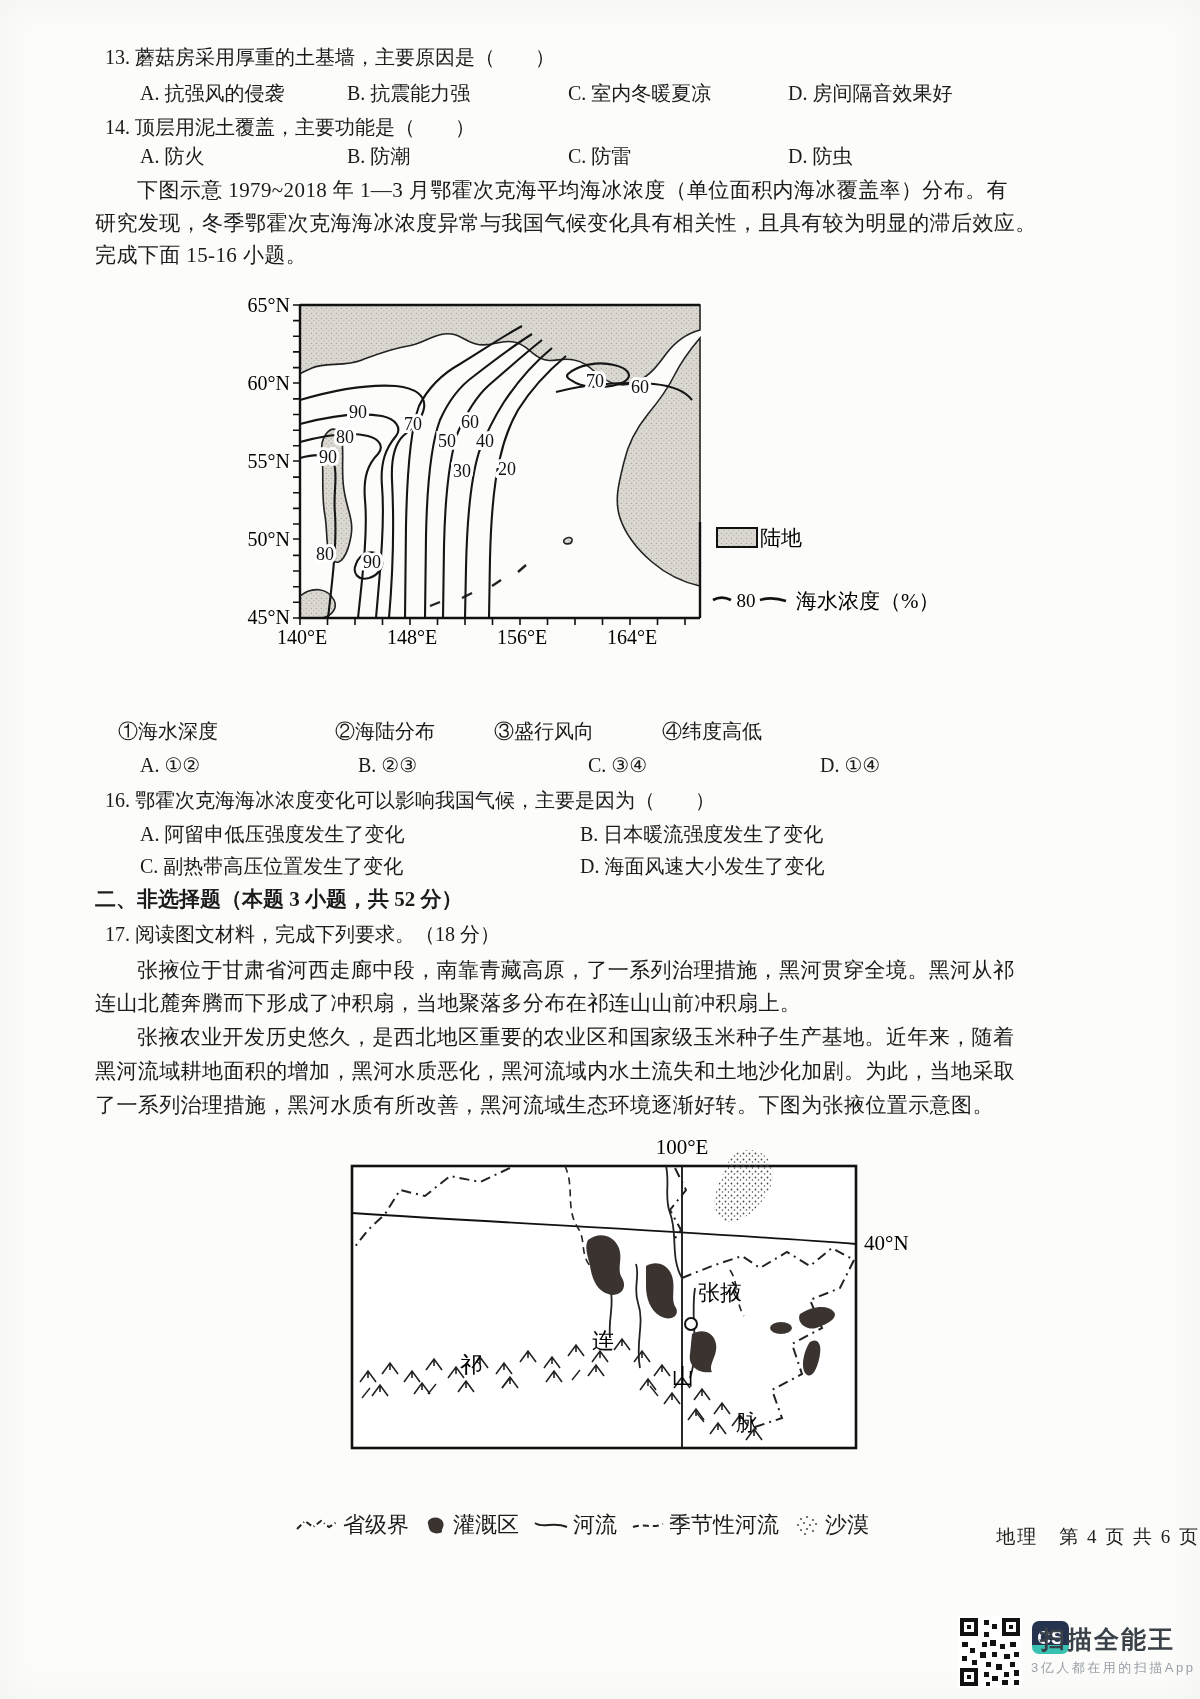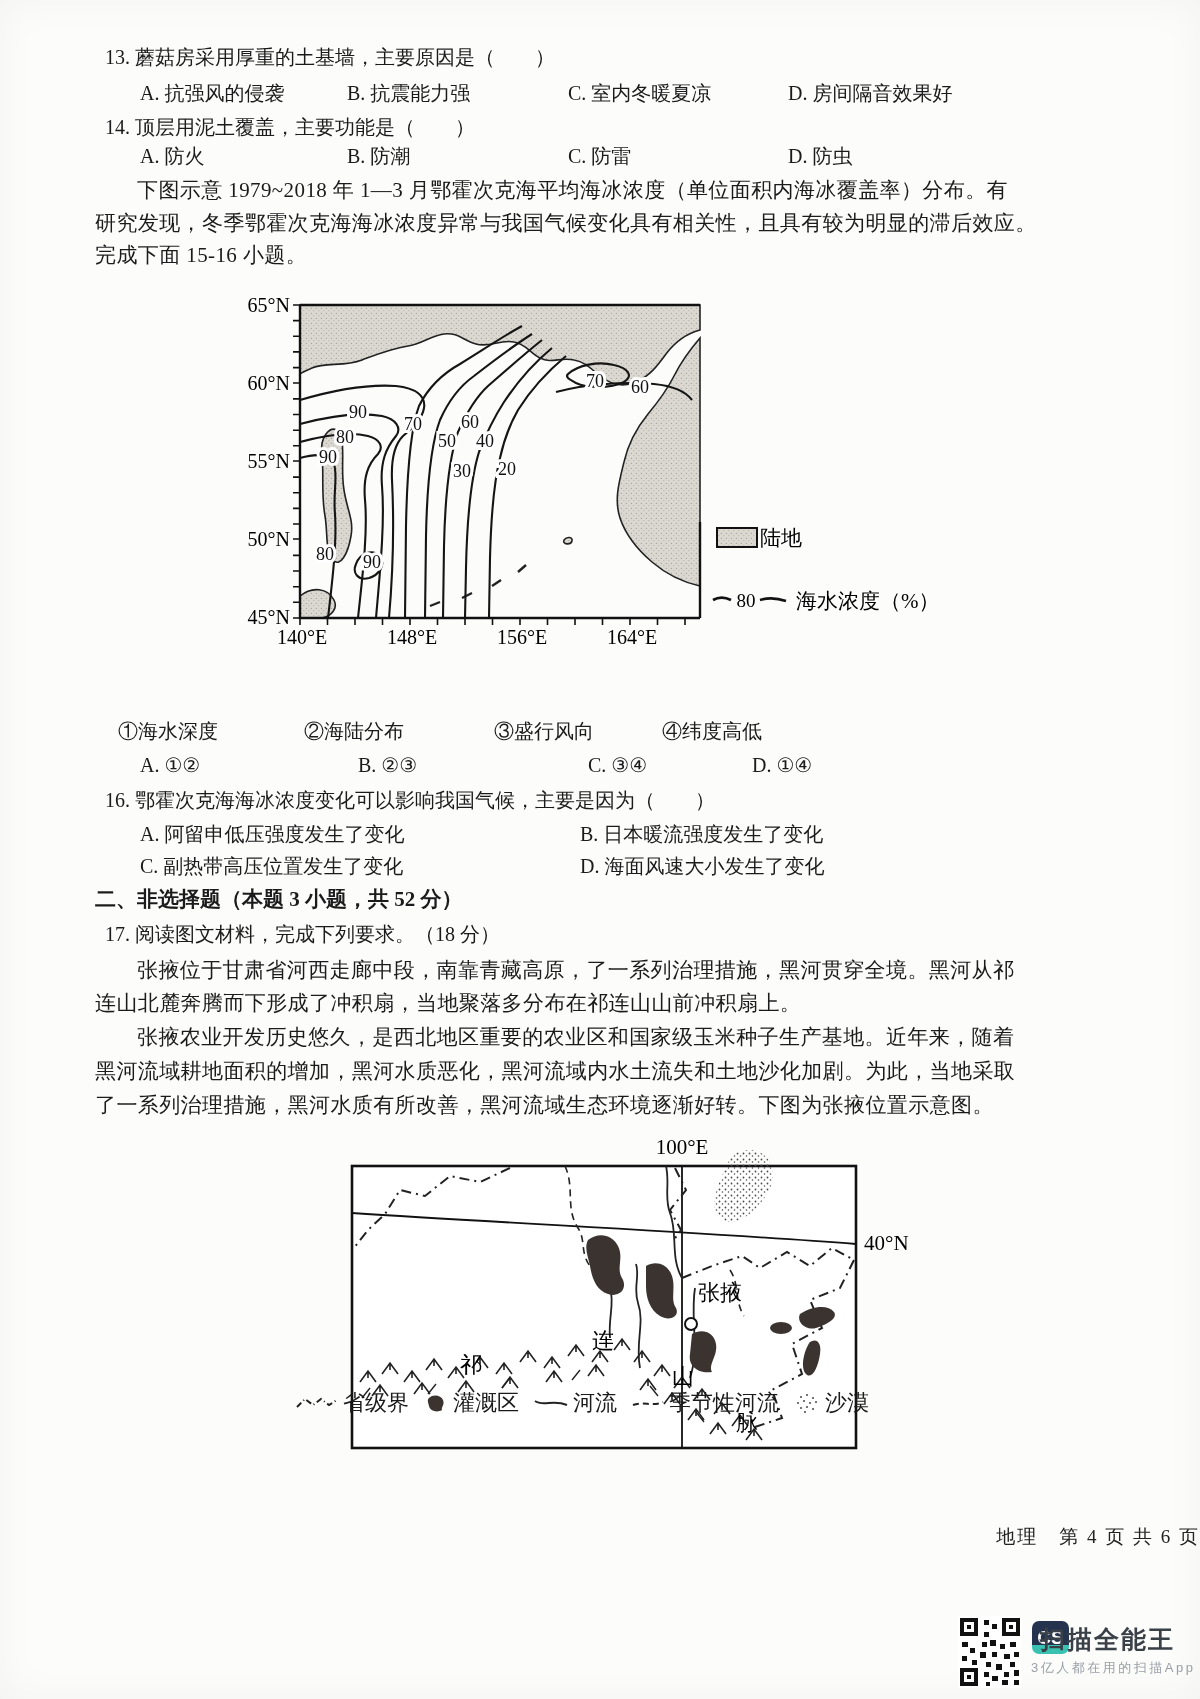--- a/index.html
+++ b/index.html
@@ -13,21 +13,21 @@
     box-shadow:inset 0 0 40px rgba(0,0,0,0.04);}
   .row{position:absolute;left:0;width:1052px;height:30px;font-size:20px;white-space:nowrap;}
   .stem{position:absolute;left:105px;}
   .opt{position:absolute;}
   .pline{position:absolute;left:95px;width:1030px;font-size:21px;letter-spacing:.4px;white-space:nowrap;}
   .indent{text-indent:2em;}
   .bold{font-weight:700;}
   svg text{font-family:"Liberation Serif","DejaVu Serif",serif;}
   .halo{paint-order:stroke;stroke:#ffffff;stroke-width:6px;fill:#111;}
   
-  .leg2{position:absolute;top:1385px;left:295px;width:620px;height:36px;
+  .leg2{position:absolute;top:1507px;left:295px;width:620px;height:36px;
     display:flex;font-size:22px;}
   .leg2 .item{display:flex;align-items:center;margin-right:14px;white-space:nowrap;}
   .leg2 svg{margin-right:4px;}
   
   .wm-qr{position:absolute;left:958px;top:1616px;width:64px;height:72px;}
   .wm-logo{position:absolute;left:1032px;top:1621px;width:37px;height:33px;border-radius:7px;
     background:linear-gradient(180deg,#25334f 0%,#25334f 74%,#39c2b2 74%);
     color:#fff;font-family:"Liberation Sans","DejaVu Sans",sans-serif;
     font-weight:700;font-size:19px;display:flex;align-items:center;justify-content:center;}
   .wm-title{position:absolute;left:1040px;top:1623px;font-size:25px;font-weight:700;color:#394048;
@@ -151,29 +151,29 @@
       <text x="530" y="273" font-size="21">陆地</text>
       <path d="M483,328 C490,324 497,326 501,328" stroke="#111" stroke-width="2.6" fill="none"></path>
       <text x="516" y="335" font-size="19" text-anchor="middle">80</text>
       <path d="M530,328 C540,325 550,327 556,329" stroke="#111" stroke-width="2.6" fill="none"></path>
       <text x="566" y="336" font-size="21">海水浓度（%）</text>
     </g>
   </svg>
 
   <div class="row" style="top:718px">
     <span class="opt" style="left:118px">①海水深度</span>
-    <span class="opt" style="left:304px">②海陆分布</span>
+    <span class="opt" style="left:335px">②海陆分布</span>
     <span class="opt" style="left:494px">③盛行风向</span>
     <span class="opt" style="left:662px">④纬度高低</span>
   </div>
   <div class="row" style="top:753px">
     <span class="opt" style="left:140px">A. ①②</span>
     <span class="opt" style="left:358px">B. ②③</span>
     <span class="opt" style="left:588px">C. ③④</span>
-    <span class="opt" style="left:752px">D. ①④</span>
+    <span class="opt" style="left:820px">D. ①④</span>
   </div>
 
   <div class="row" style="top:787px">
     <span class="stem">16. 鄂霍次克海海冰浓度变化可以影响我国气候，主要是因为（　　）</span>
   </div>
   <div class="row" style="top:853px">
     <span class="opt" style="left:140px">C. 副热带高压位置发生了变化</span>
     <span class="opt" style="left:580px">D. 海面风速大小发生了变化</span>
   </div>
   <div class="row" style="top:821px">

